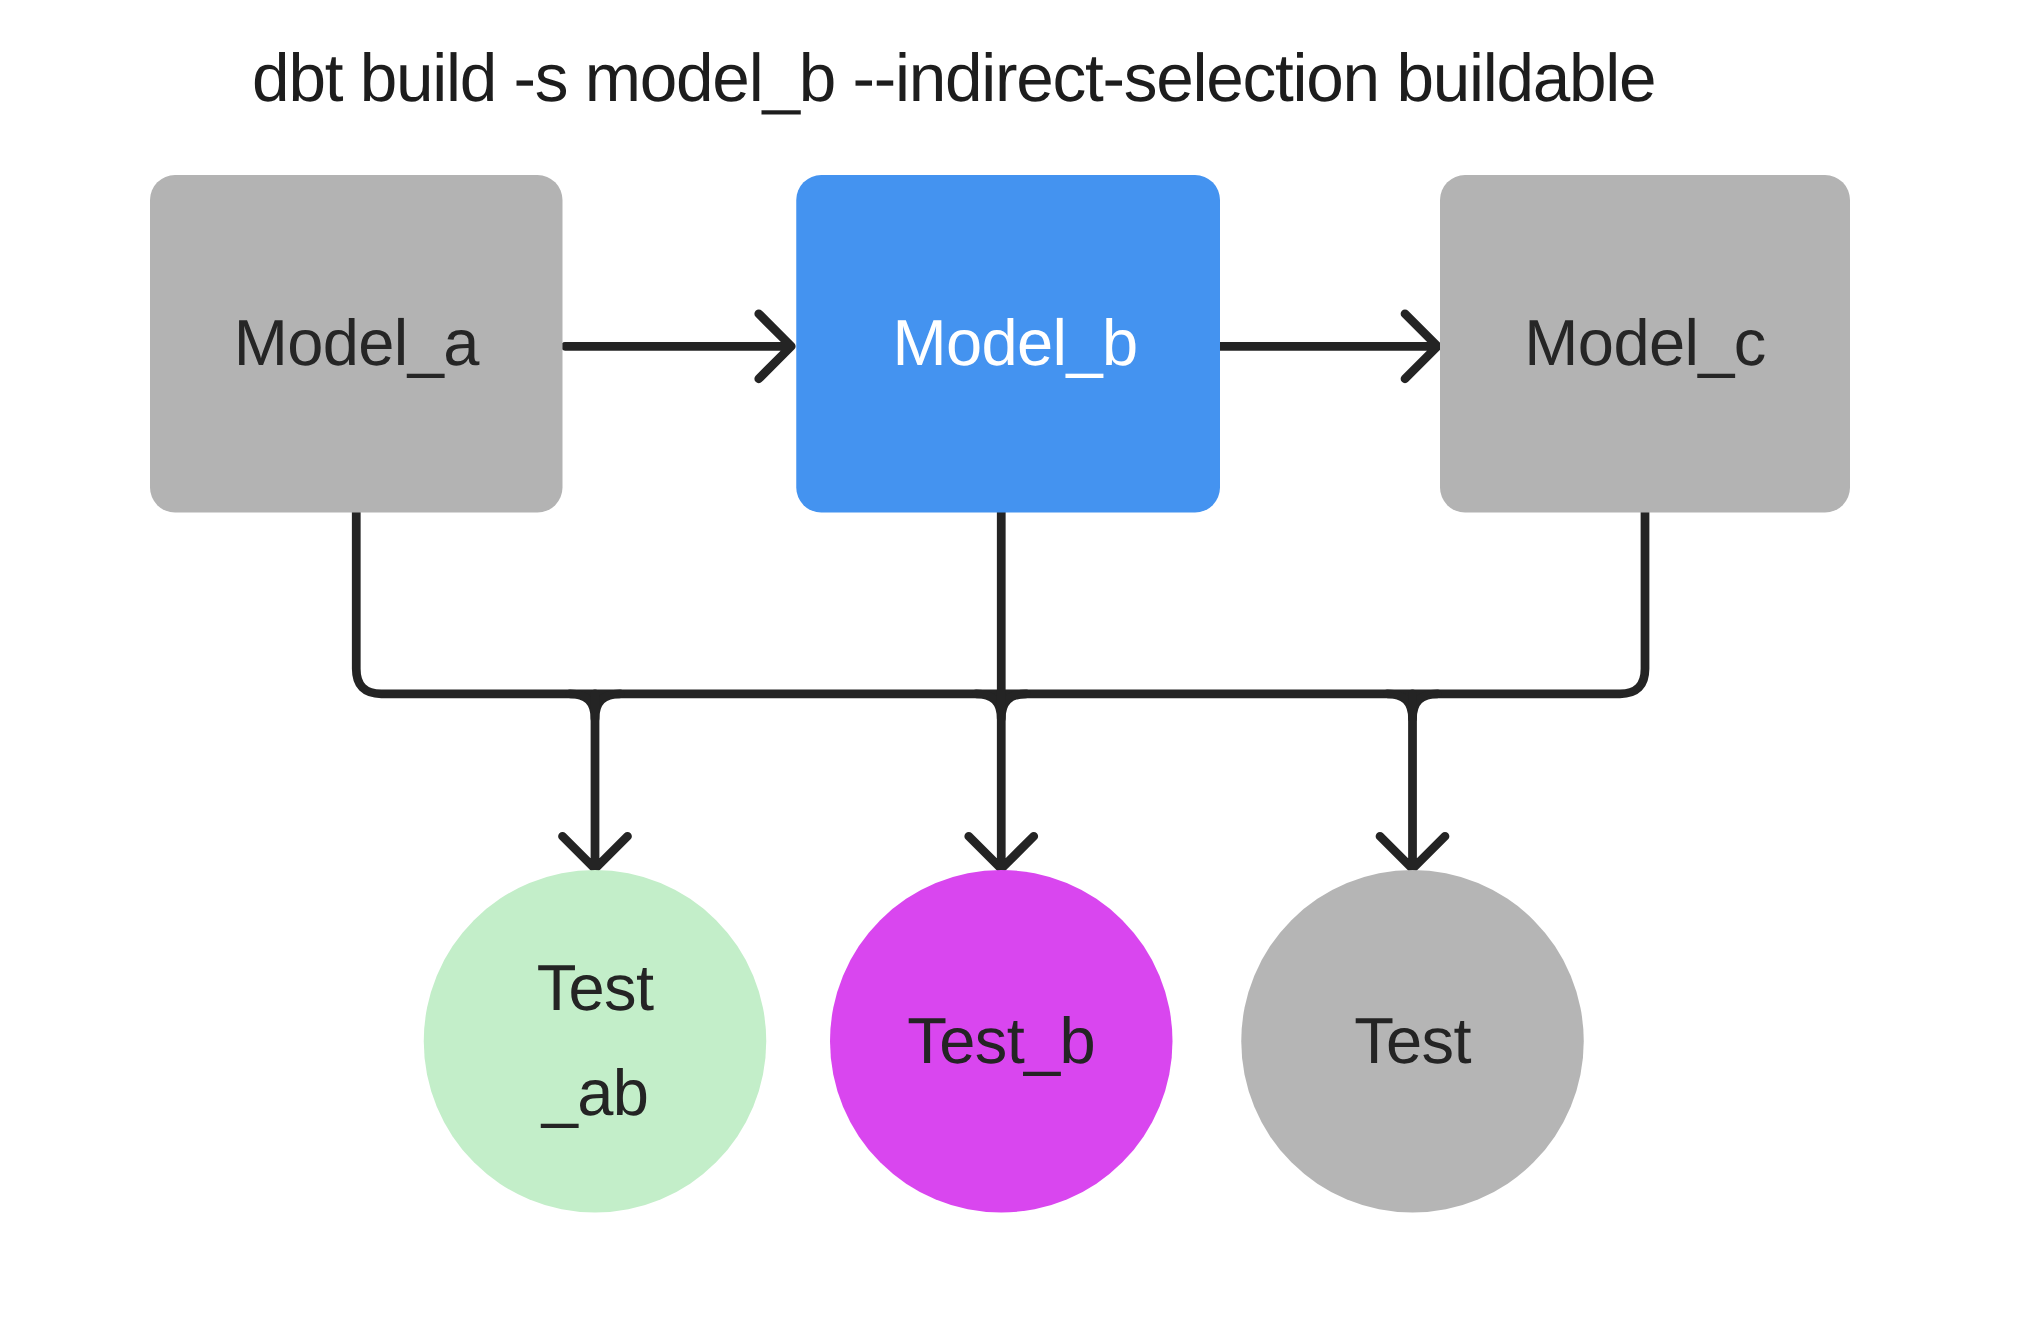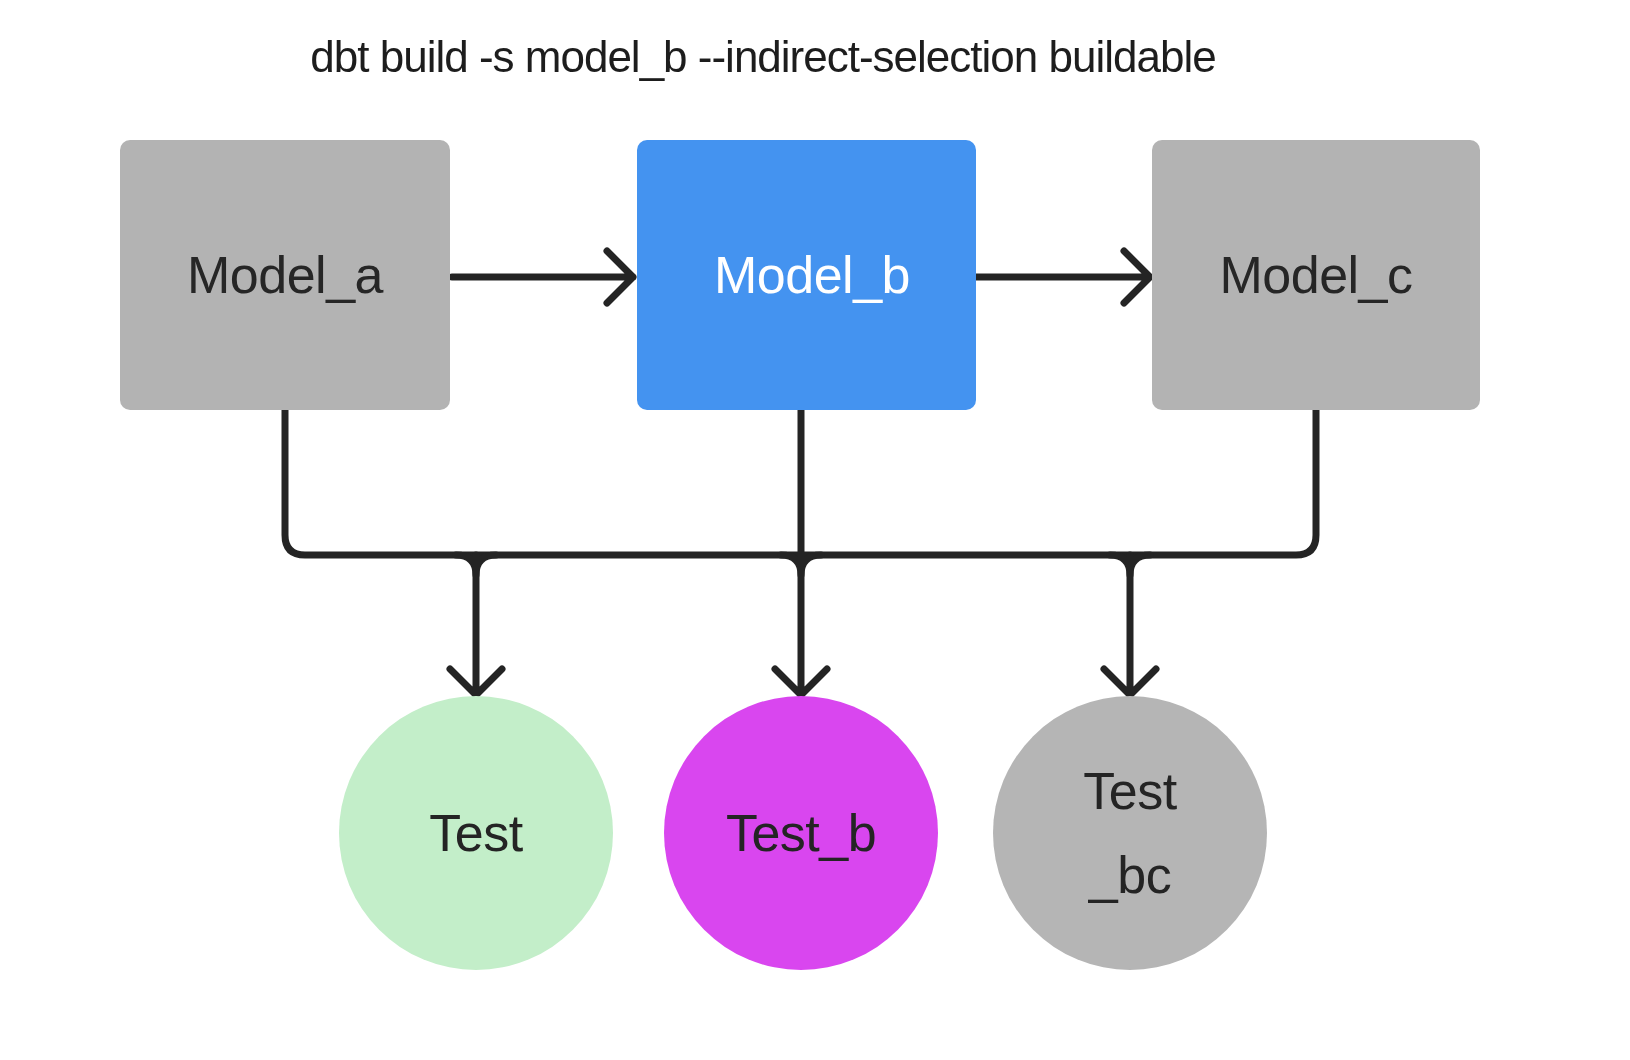--- a/index.html
+++ b/index.html
@@ -2,25 +2,25 @@
 <html><head>
 <meta charset="utf-8">
 <style>
   html,body { margin:0; padding:0; background:#ffffff; }
   .canvas {
     position:relative; width:1630px; height:1060px; background:#ffffff;
     font-family:"Liberation Sans","DejaVu Sans",sans-serif; overflow:hidden;
   }
   .title {
     position:absolute; top:32px; left:763px; transform:translateX(-50%);
-    font-size:44px; font-weight:500; letter-spacing:-1px; white-space:nowrap;
+    font-size:54px; font-weight:500; letter-spacing:-1px; white-space:nowrap;
     color:#1d1d1d;
   }
   .model-box {
-    position:absolute; top:140px; height:270px; border-radius:10px;
+    position:absolute; top:140px; height:270px; border-radius:20px;
     display:flex; align-items:center; justify-content:center;
   }
   .model-box .label {
     font-size:52px; font-weight:500; letter-spacing:-0.5px;
   }
   #model-a { left:120px;  width:330px; }
   #model-b { left:637px;  width:328px;padding-left:11px; }
   #model-c { left:1152px; width:328px; }
   .test-circle {
     position:absolute; top:696px; width:274px; height:274px; border-radius:50%;
@@ -67,30 +67,30 @@
     <span class="label" style="color: rgb(255, 255, 255);">Model_b</span>
   </div>
 
   <div class="model-box" id="model-c" style="background-color: rgb(179, 179, 179); align-items: center;">
     <span class="label" style="color: rgb(38, 38, 38);">Model_c</span>
   </div>
 
   <div class="test-circle" id="test-ab" style="background-color: rgb(195, 238, 201);">
     <div class="test-label">
       <span>Test</span>
+      <span>_ab</span>
     </div>
   </div>
 
   <div class="test-circle" id="test-b" style="background-color: #d946ef;">
     <div class="test-label">
       <span>Test_b</span>
       <span></span>
     </div>
   </div>
 
   <div class="test-circle" id="test-bc" style="background-color: rgb(181, 181, 181);">
     <div class="test-label">
       <span>Test</span>
-      <span>_bc</span>
     </div>
   </div>
 
 </div>
 
 </body></html>

